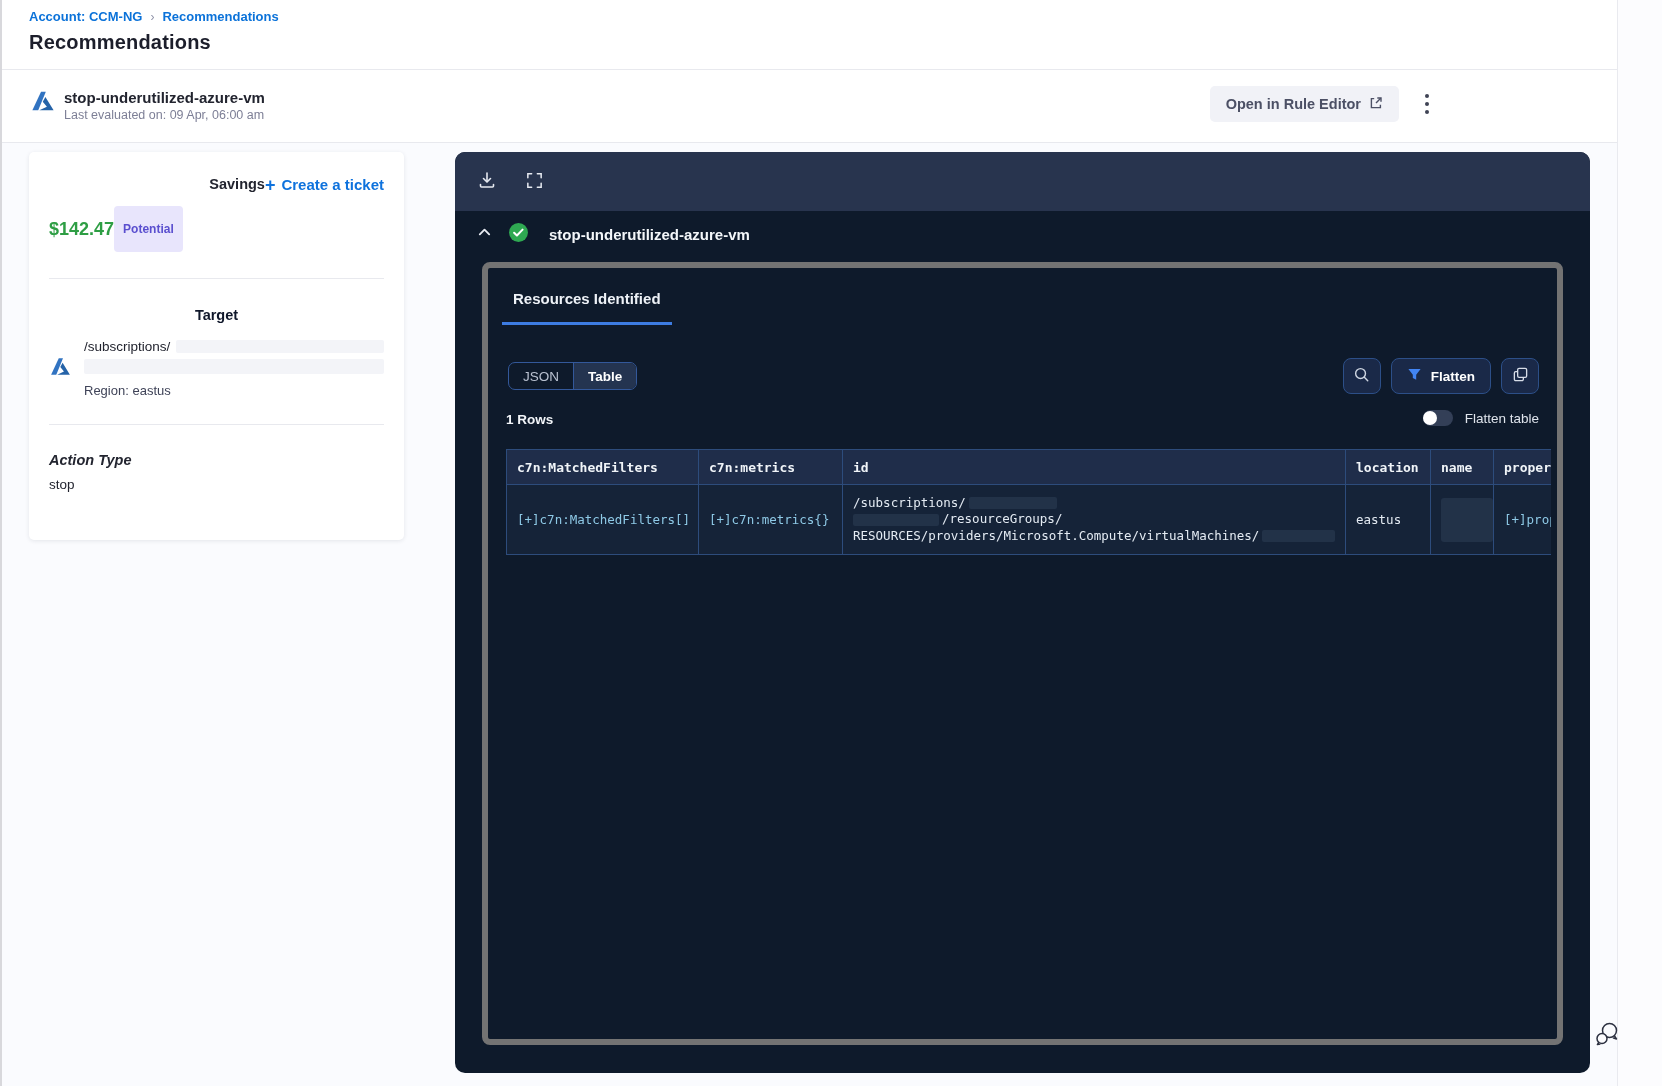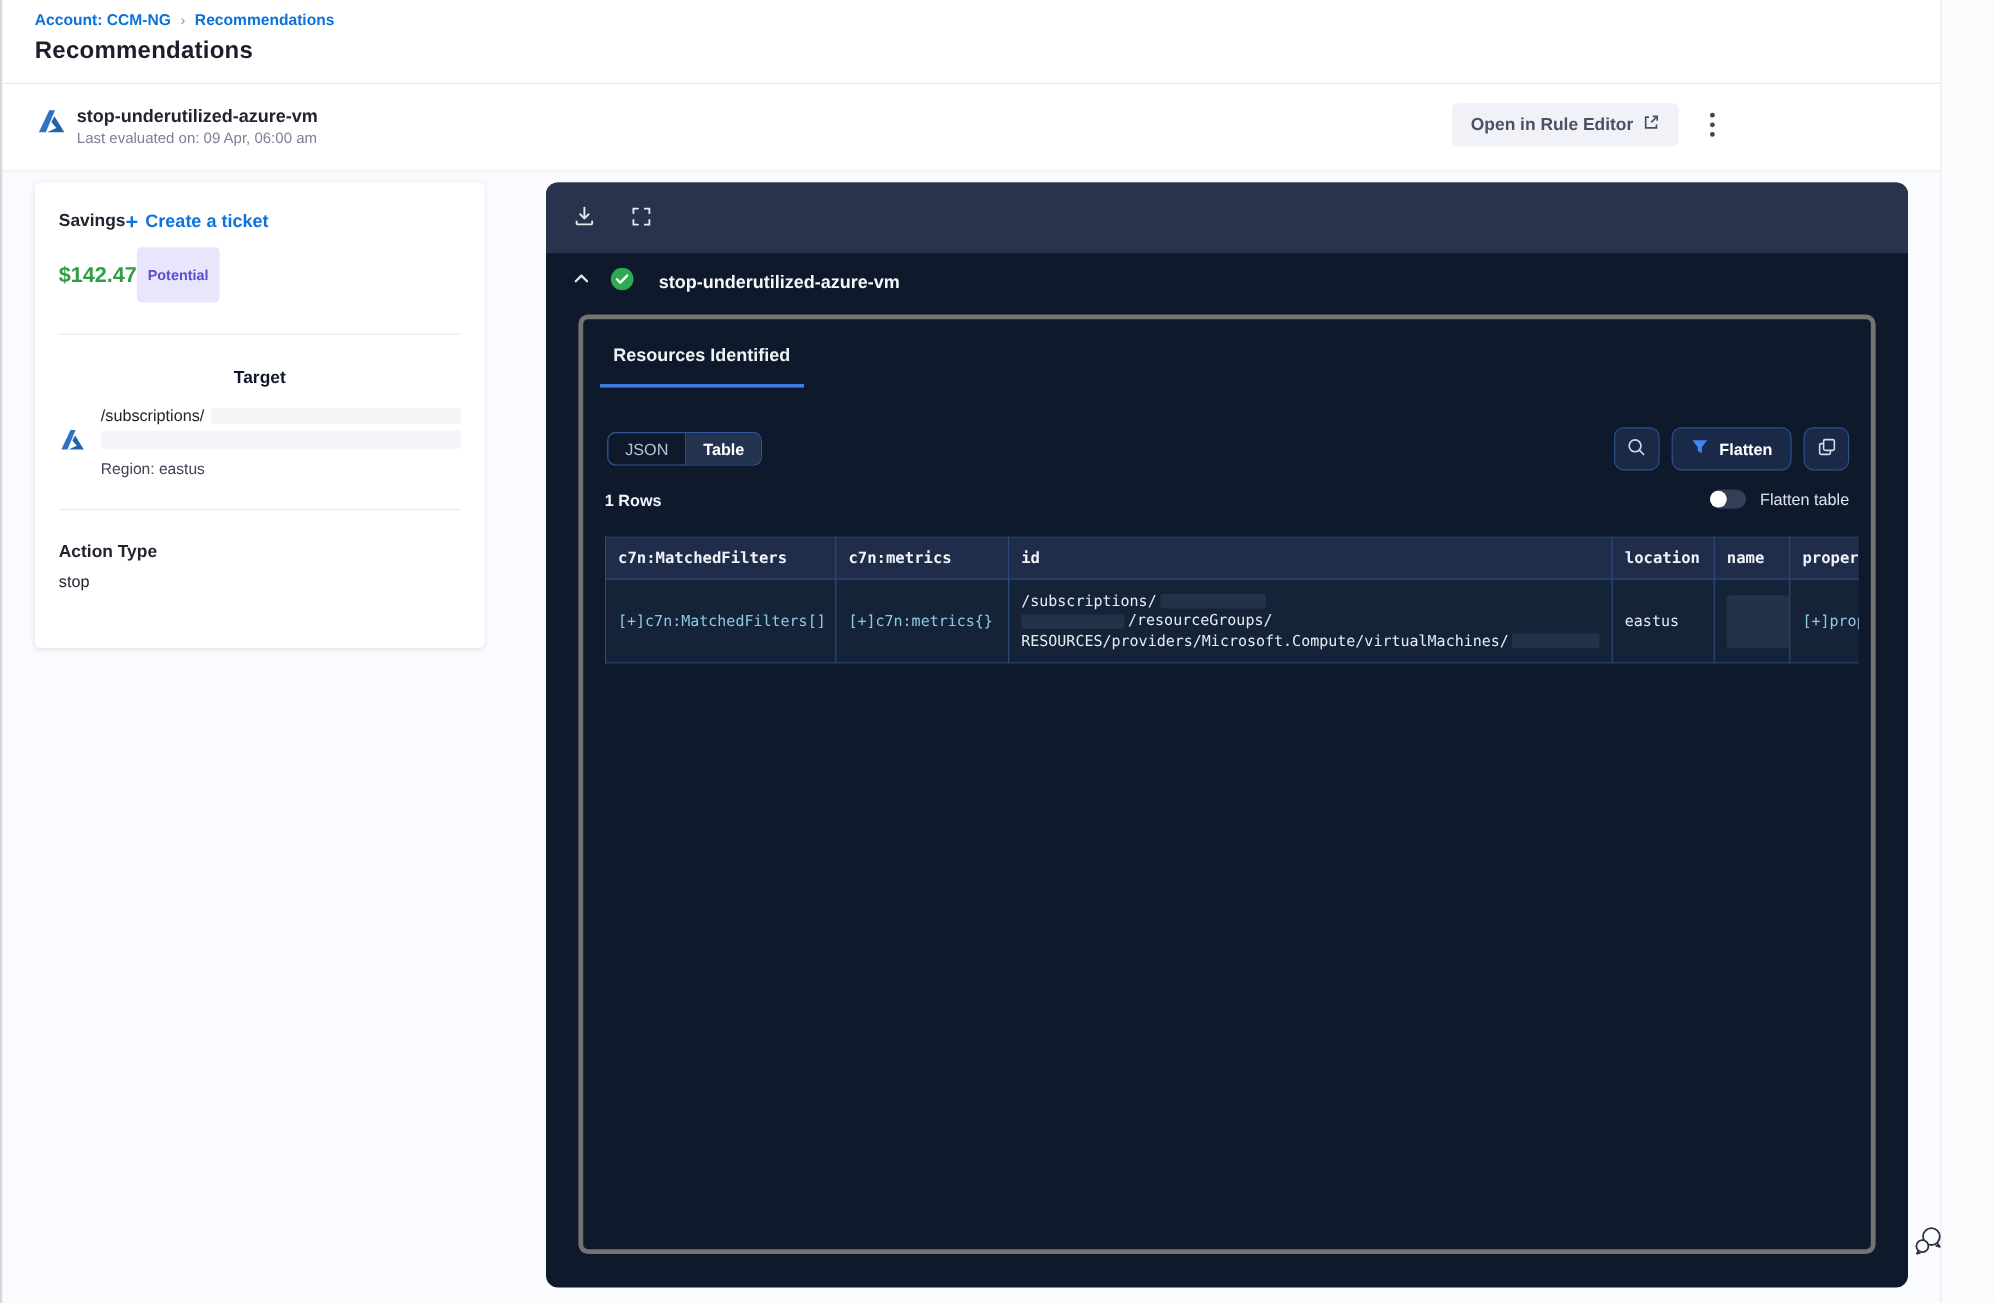--- a/index.html
+++ b/index.html
@@ -33,47 +33,47 @@
   
   .content { position:absolute; left:0; top:143px; width:1615px; height:943px; background:#fafbfe; }
   .right-gutter { position:absolute; left:1615px; top:0; width:47px; height:1086px; background:#fcfcfe; border-left:1px solid #e9eaef; }
 
   
   .card {
     position:absolute; left:27px; top:9px; width:375px; height:388px;
     background:#fff; border-radius:5px; box-shadow:0 1px 4px rgba(31,35,60,.10);
     padding:24px 20px;
   }
-  .card-row1 { display:flex; justify-content:flex-start; align-items:flex-start; }
+  .card-row1 { display:flex; justify-content:flex-end; align-items:flex-start; }
   .savings-label { font-size:14.5px; font-weight:600; color:#22242f; }
   .create-ticket { display:flex; align-items:center; gap:6px; color:#0e72dd; font-size:15px; font-weight:700; cursor:pointer; }
   .create-ticket .plus { font-size:18px; font-weight:600; line-height:14px; }
   .amount-row { margin-top:13px; display:flex; align-items:center; }
   .amount { font-size:18px; font-weight:700; color:#2e9e44; }
   .badge { background:#e8e5fc; color:#5a4fcf; font-size:12px; font-weight:600; padding:16px 9px; border-radius:4px; }
   .card-div { border:none; border-top:1px solid #e8e9ee; margin:26px 0 0 0; }
   .sect-label { margin-top:28px; font-size:14.5px; font-weight:700; color:#0f172a;text-align:center; }
   .target-row { margin-top:16px; display:flex; gap:12px; }
   .target-body { flex:1; }
   .target-line1 { display:flex; align-items:center; gap:6px; font-size:13.5px; color:#22242f; }
   .redact-light { background:#f3f4f8; border-radius:2px; }
   .target-redact1 { flex:1; height:13px; }
   .target-redact2 { width:100%; height:15px; margin-top:5px; }
   .region { margin-top:9px; font-size:13px; color:#3f4358; }
-  .action-label { margin-top:27px; font-size:14.5px; font-weight:600; color:#22242f; }
+  .action-label { margin-top:27px; font-size:14.5px; font-weight:600; color:#22242f;font-style:italic; }
   .action-value { margin-top:9px; font-size:13.5px; color:#22242f; }
 
   
   .panel { position:absolute; left:453px; top:9px; width:1135px; height:921px; background:#0e1a2b; border-radius:10px; overflow:hidden; }
   .panel-topbar { position:absolute; left:0; top:0; width:100%; height:59px; background:#28344e; display:flex; align-items:center; gap:28px; padding-left:22px; }
   .icon-btn { background:none; border:none; cursor:pointer; padding:0; display:flex; align-items:center; }
   .collapse-row { position:absolute; left:22px; top:70px; display:flex; align-items:center; gap:16px; }
   .panel-title { font-size:15px; font-weight:700; color:#f4f7fa; margin-left:4px; }
 
-  .inner { position:absolute; left:27px; top:110px; width:1081px; height:783px; border:4px solid #737373; border-radius:8px; }
+  .inner { position:absolute; left:27px; top:110px; width:1081px; height:783px; border:6px solid #737373; border-radius:8px; }
   .tab { position:absolute; left:14px; top:22px; padding:0 11px 15px 11px; font-size:15px; font-weight:600; color:#eef2f7; cursor:pointer; border-bottom:3px solid #3d7ce2; }
   .seg-toggle { position:absolute; left:20px; top:94px; height:28px; display:flex; border:1px solid #33589a; border-radius:7px; overflow:hidden; cursor:pointer; }
   .seg { padding:0 14px; display:flex; align-items:center; font-size:13.5px; }
   .seg-json { color:#b9c1d0; border-right:1px solid #33589a; }
   .seg-table { color:#ffffff; font-weight:700; background:#243450; }
 
   .tools { position:absolute; right:18px; top:90px; display:flex; gap:10px; }
   .tool-btn { height:36px; background:#1a2948; border:1px solid #2c4f88; border-radius:8px; cursor:pointer; display:flex; align-items:center; justify-content:center; }
   .tool-sq { width:38px; }
   .tool-filter { padding:0 15px; gap:9px; font-family:inherit; font-size:13.5px; font-weight:600; color:#fff; }

